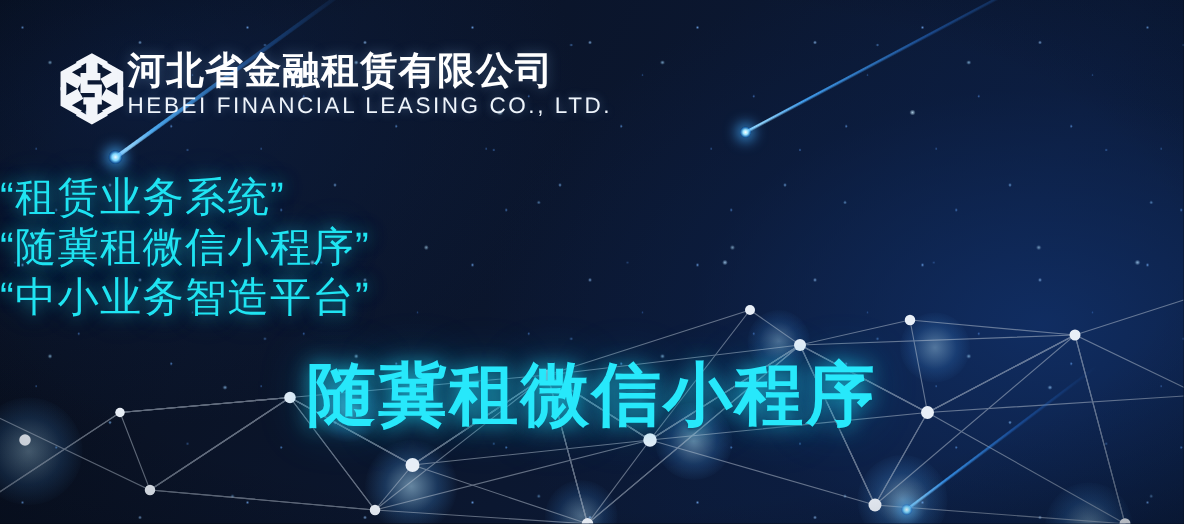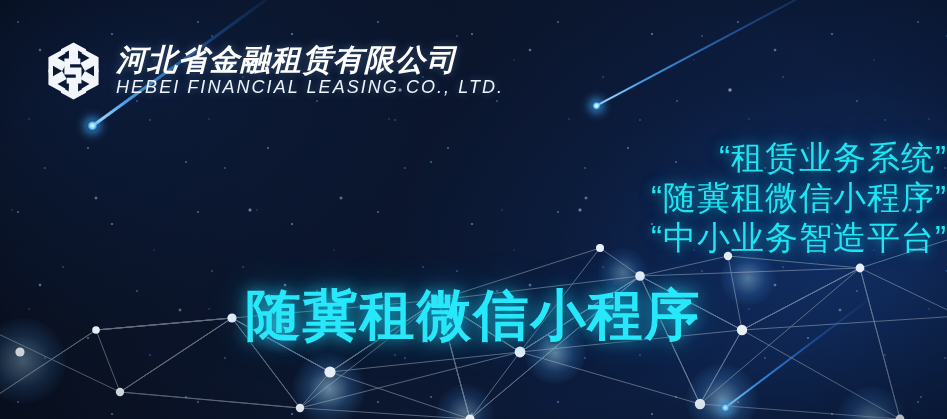--- a/index.html
+++ b/index.html
@@ -104,43 +104,42 @@
   .comet-3 .tail { width:190px;
     background:linear-gradient(90deg, rgba(150,220,255,1) 0%, rgba(60,160,255,.85) 20%, rgba(40,125,238,.4) 58%, rgba(30,105,220,0) 100%); }
   .comet-3 .head { right:auto; left:-4px; width:9px; height:9px; }
 
   
   .glow { position:absolute; border-radius:50%; pointer-events:none; }
 
   
   .logo-lockup {
     position:absolute; left:45px; top:41px;
-    display:flex; align-items:center; gap:14px;
+    display:flex; 
     z-index:6;
-    font-style:italic;
   }
   .logo-mark { width:57px; height:60px; flex:0 0 auto; display:block; }
   .logo-text { display:flex; flex-direction:column; gap:1px; }
   .company-cn {
     font-size:30px; font-weight:700; color:#ffffff;
     letter-spacing:1px; line-height:1.08;
     white-space:nowrap;
     text-shadow:0 0 10px rgba(150,200,255,.35);
   }
   .company-en {
     font-size:18px; font-weight:400; color:#eef4fb;
     letter-spacing:2.05px; line-height:1.15;
     white-space:nowrap;
     text-shadow:0 0 8px rgba(140,190,250,.4);
   }
 
   
   .center-block {
     position:absolute; left:0; right:0; top:138px;
-    text-align:right; z-index:6;
+    text-align:left; z-index:6;
   }
   .sys-line {
     font-size:33px; font-weight:400; color:#1fe4f2;
     line-height:1.21; letter-spacing:1px;
     white-space:nowrap;
     text-shadow:0 0 12px rgba(30,220,245,.55), 0 0 28px rgba(20,170,230,.3);
   }
   .headline {
     position:absolute; left:0; right:0; top:286px;
     text-align:center; z-index:6;

